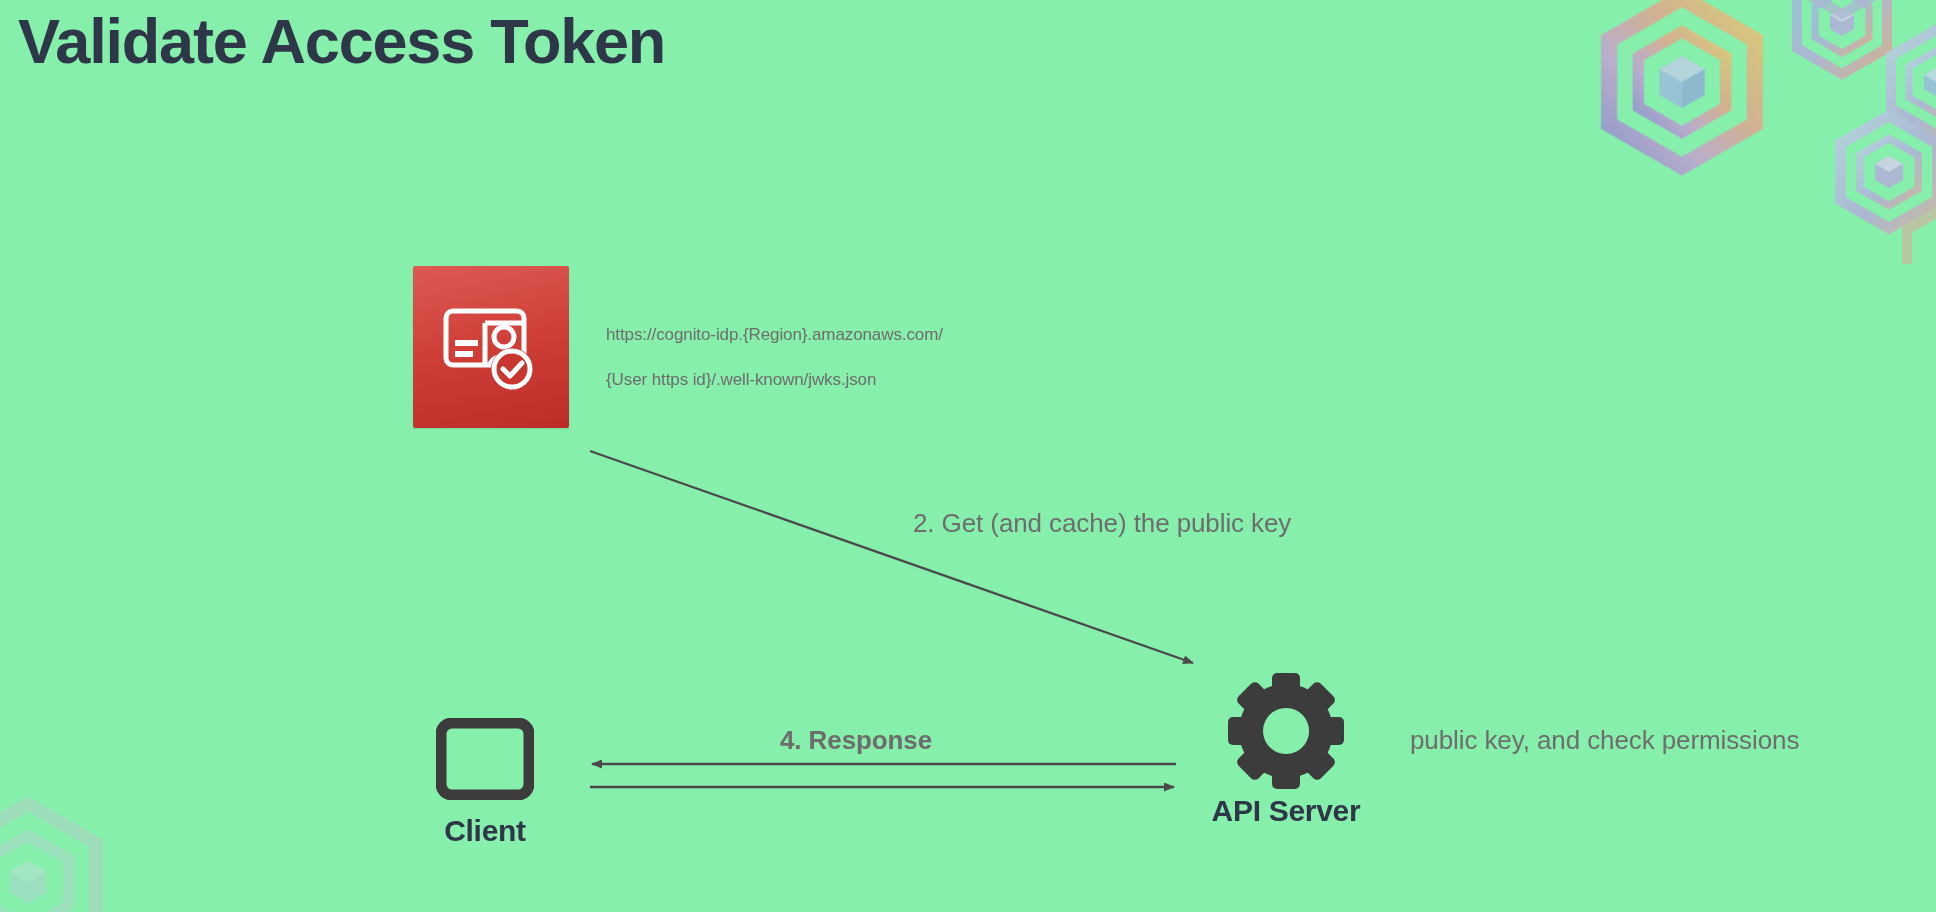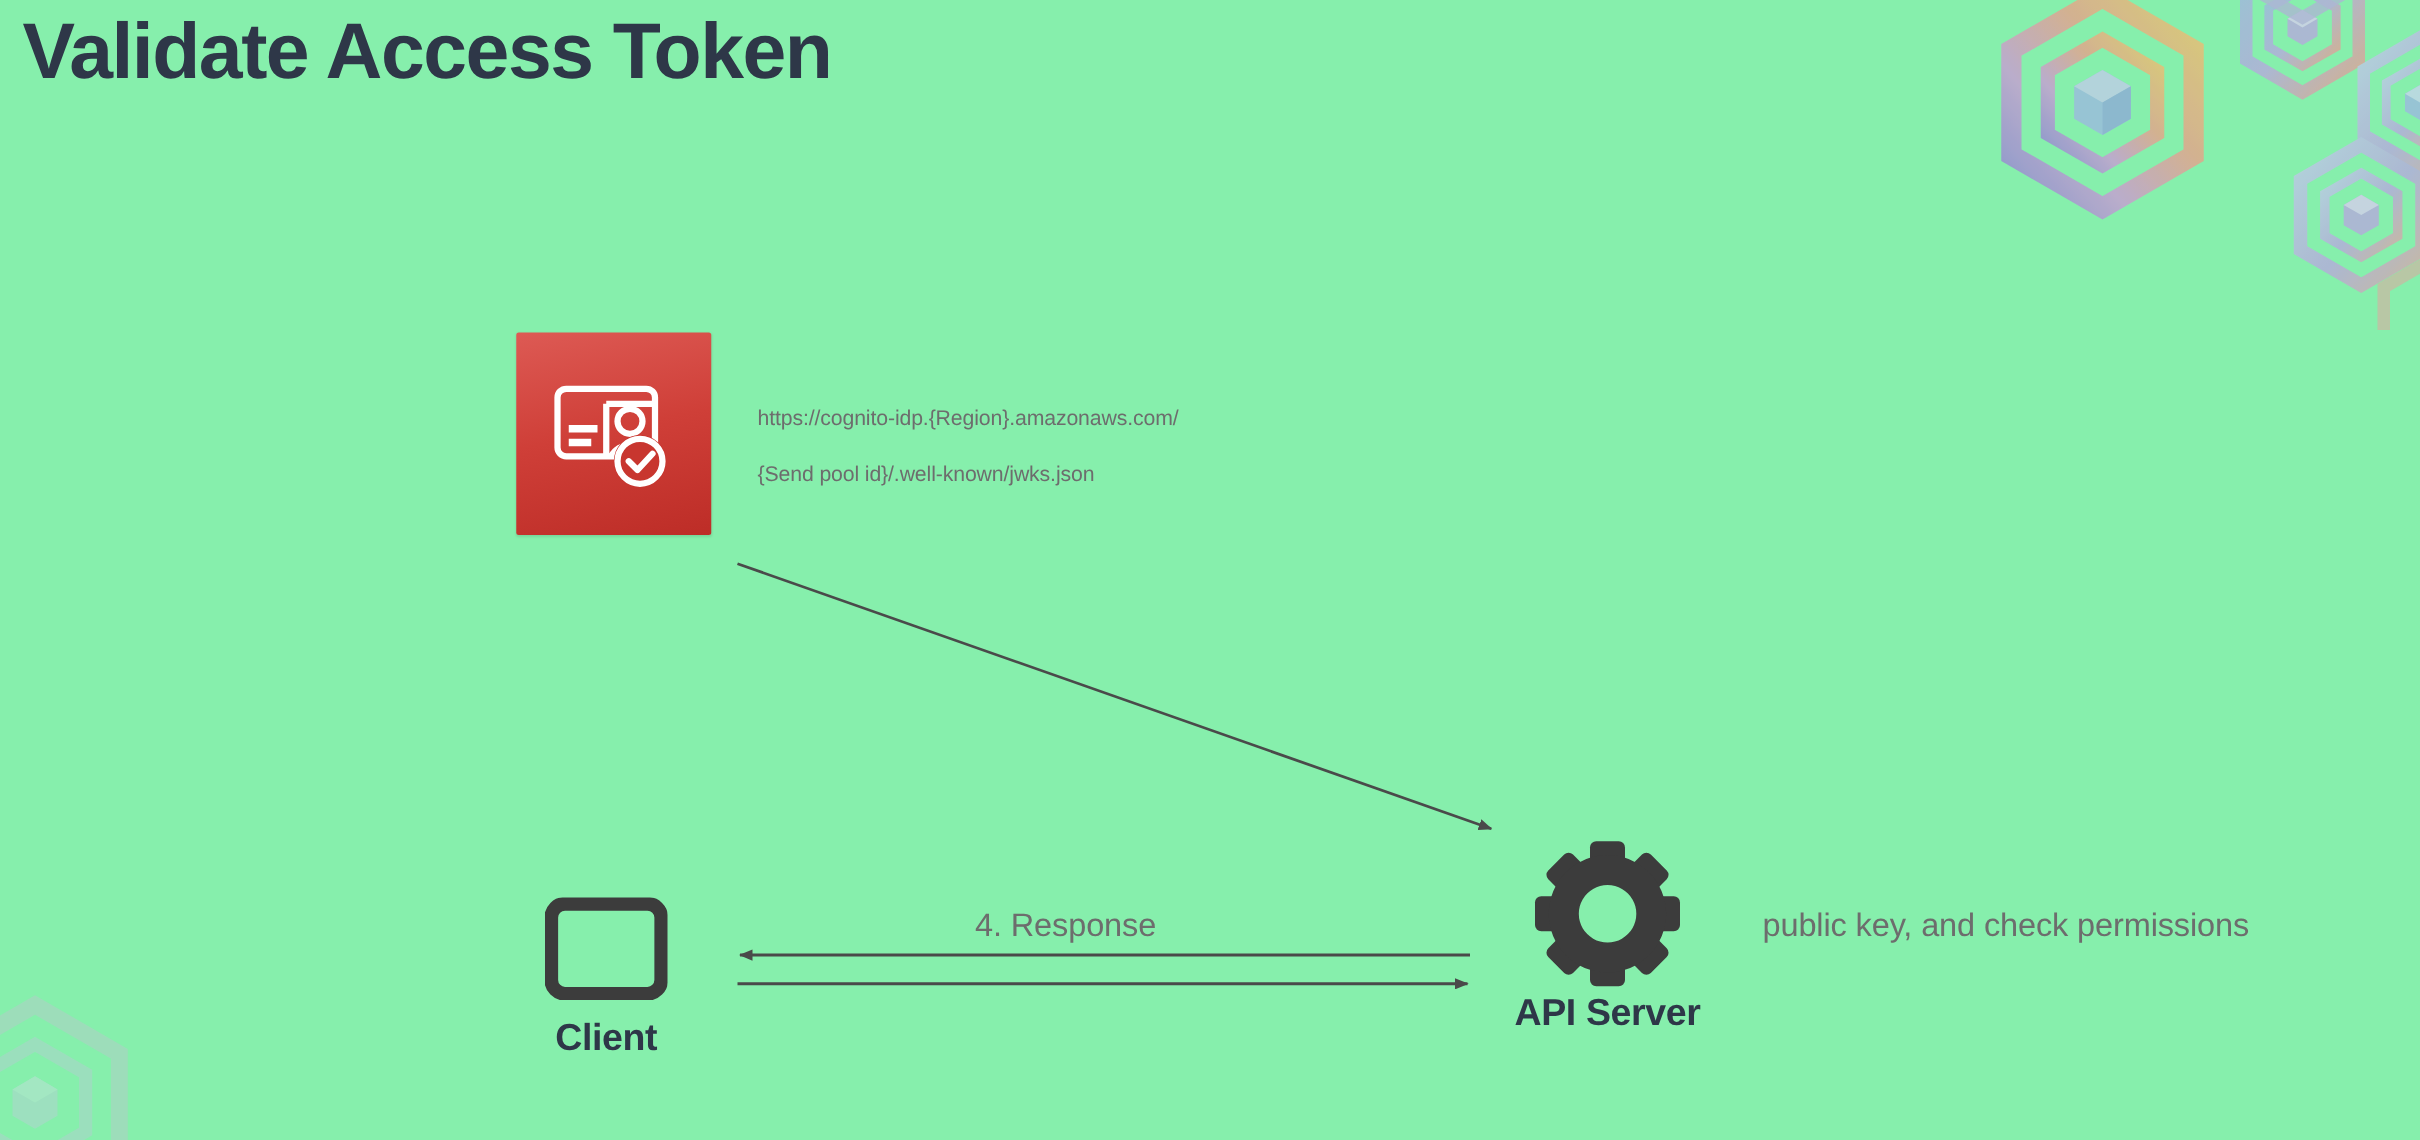--- a/index.html
+++ b/index.html
@@ -91,21 +91,21 @@
 
   
   .step-label {
     position: absolute;
     color: #6d6d6d;
     font-size: 26px;
     line-height: 40px;
     letter-spacing: -0.1px;
   }
   #step2-label { left: 913px; top: 503px; white-space: nowrap; }
-  #step4-label { left: 780px; top: 720px; white-space: nowrap; }
+  #step4-label { left: 780px; top: 720px; white-space: nowrap; font-weight: bold; }
   #step1-label { left: 667px; top: 800px; white-space: nowrap; }
   #step3-label { left: 1410px; top: 720px; width: 520px; }
   #step3-label span { display: block; white-space: nowrap; }
 
   
   #client-node {
     position: absolute;
     left: 420px;
     top: 718px;
     width: 130px;
@@ -254,40 +254,41 @@
       <path d="M50 70 A17 17 0 0 1 80 70" fill="none" stroke="#ffffff" stroke-width="5"></path>
 
       <circle cx="73" cy="74" r="21" fill="#c8362f"></circle>
       <circle cx="73" cy="74" r="18" fill="none" stroke="#ffffff" stroke-width="5"></circle>
       <polyline points="64,74 71,81 83,68" fill="none" stroke="#ffffff" stroke-width="5" stroke-linecap="round" stroke-linejoin="round"></polyline>
     </svg>
   </div>
 
   <div id="jwks-url">
     <span>https://cognito-idp.{Region}.amazonaws.com/</span>
-    <span>{Send pool id}/.well-known/jwks.json</span>
+    <span>{User https id}/.well-known/jwks.json</span>
   </div>
 
   <svg id="arrow-layer" viewBox="0 0 1936 912" aria-hidden="true">
     <defs>
       <marker id="ah" markerWidth="11" markerHeight="9" refX="10" refY="4.5" orient="auto" markerUnits="userSpaceOnUse">
         <path d="M0,0 L11,4.5 L0,9 z" fill="#4a4a4a"></path>
       </marker>
       <marker id="ah-left" markerWidth="11" markerHeight="9" refX="10" refY="4.5" orient="auto" markerUnits="userSpaceOnUse">
         <path d="M0,0 L11,4.5 L0,9 z" fill="#4a4a4a"></path>
       </marker>
     </defs>
 
     <line x1="590" y1="451" x2="1193" y2="663" stroke="#4a4a4a" stroke-width="2.2" marker-end="url(#ah)"></line>
 
     <line x1="1176" y1="764" x2="592" y2="764" stroke="#4a4a4a" stroke-width="2.4" marker-end="url(#ah-left)"></line>
 
     <line x1="590" y1="787" x2="1174" y2="787" stroke="#4a4a4a" stroke-width="2.4" marker-end="url(#ah)"></line>
   </svg>
 
+  <div class="step-label" id="step2-label">2. Get (and cache) the public key</div>
 
   <div class="step-label" id="step4-label">4. Response</div>
 
 
   <div class="step-label" id="step3-label">
     <span>public key, and check permissions</span>
   </div>
 
   <div id="client-node">
     <svg id="client-icon" viewBox="0 0 98 82" aria-hidden="true">

